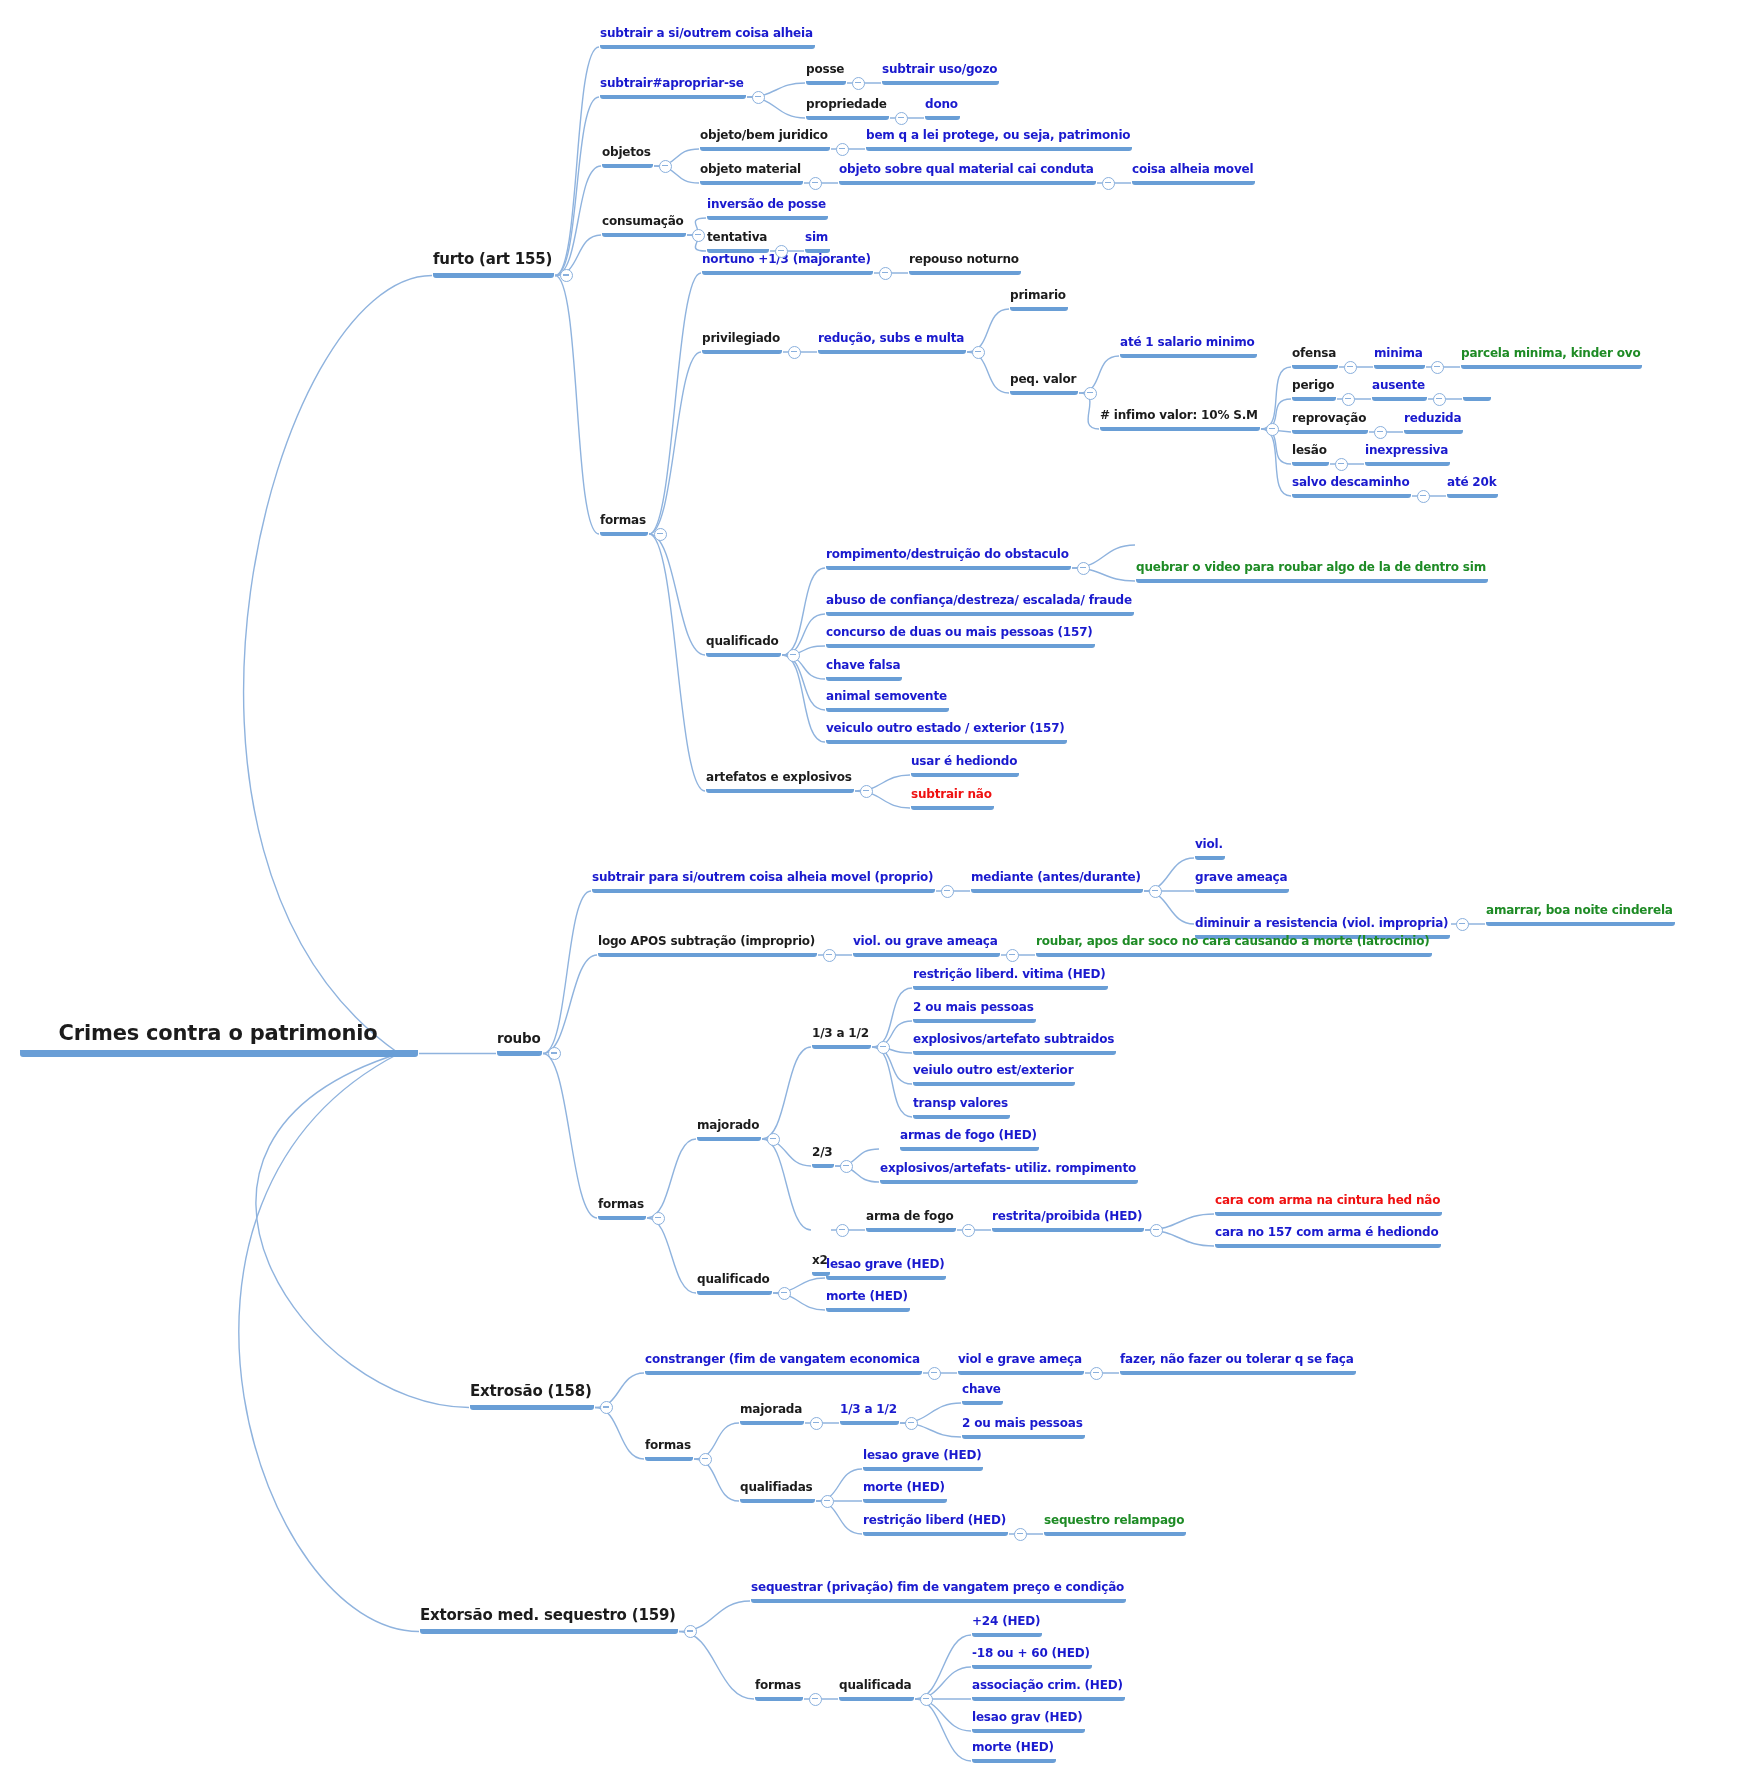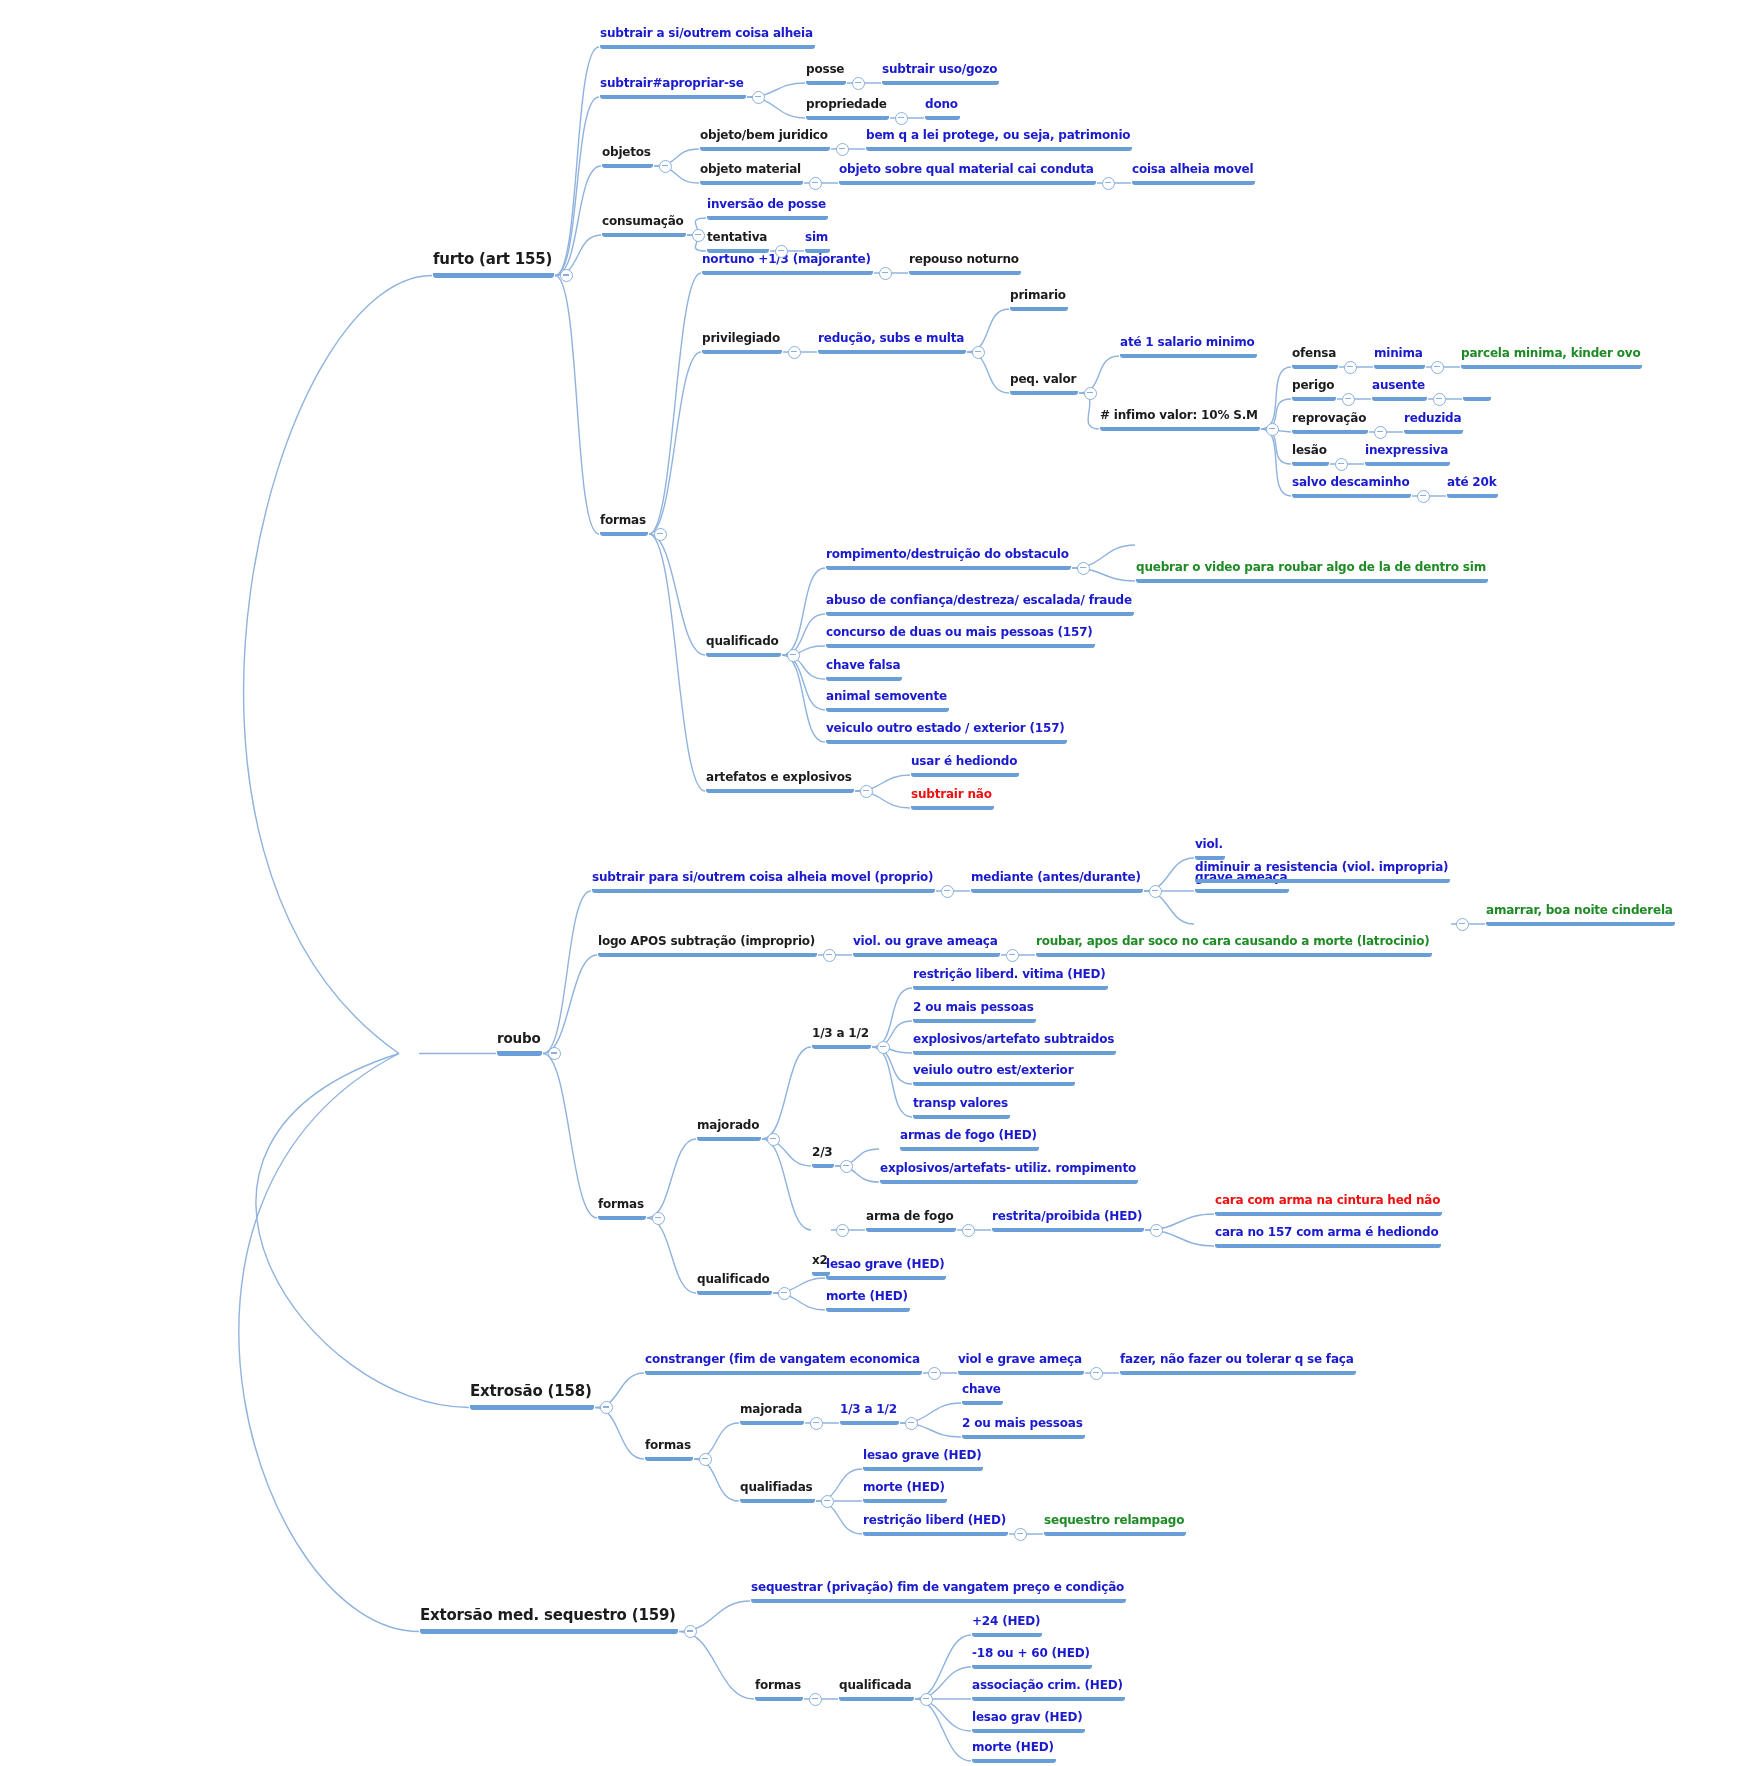--- a/index.html
+++ b/index.html
@@ -122,20 +122,21 @@
       <path d="M 679 1631.5 C 714.5 1631.5, 714.5 1601, 750 1601" fill="none" stroke="#8fb3de" stroke-width="1.4"></path>
       <path d="M 679 1631.5 C 716.5 1631.5, 716.5 1699, 754 1699" fill="none" stroke="#8fb3de" stroke-width="1.4"></path>
       <path d="M 804 1699 L 838 1699" fill="none" stroke="#8fb3de" stroke-width="1.4"></path>
       <path d="M 915 1699 C 943 1699, 943 1635, 971 1635" fill="none" stroke="#8fb3de" stroke-width="1.4"></path>
       <path d="M 915 1699 C 943 1699, 943 1667, 971 1667" fill="none" stroke="#8fb3de" stroke-width="1.4"></path>
       <path d="M 915 1699 L 971 1699" fill="none" stroke="#8fb3de" stroke-width="1.4"></path>
       <path d="M 915 1699 C 943 1699, 943 1731, 971 1731" fill="none" stroke="#8fb3de" stroke-width="1.4"></path>
       <path d="M 915 1699 C 943 1699, 943 1761, 971 1761" fill="none" stroke="#8fb3de" stroke-width="1.4"></path>
     </svg>
 
+<div class="node black wrap" style="font-size: 21px; border-bottom-width: 7px; width: 396px; text-align: center; left: 20px; top: 1020px;">Crimes contra o patrimonio</div>
     <div class="node black" style="font-size: 15px; border-bottom-width: 5px; left: 433px; top: 250px;">furto (art 155)</div>
     <div class="node blue" style="left: 600px; top: 26px;">subtrair a si/outrem coisa alheia</div>
     <div class="node blue" style="left: 600px; top: 76px;">subtrair#apropriar-se</div>
     <div class="node black" style="left: 806px; top: 62px;">posse</div>
     <div class="node blue" style="left: 882px; top: 62px;">subtrair uso/gozo</div>
     <div class="node black" style="left: 806px; top: 97px;">propriedade</div>
     <div class="node blue" style="left: 925px; top: 97px;">dono</div>
     <div class="node black" style="left: 602px; top: 145px;">objetos</div>
     <div class="node black" style="left: 700px; top: 128px;">objeto/bem juridico</div>
     <div class="node blue" style="left: 866px; top: 128px;">bem q a lei protege, ou seja, patrimonio</div>
@@ -176,21 +177,21 @@
     <div class="node blue" style="left: 826px; top: 689px;">animal semovente</div>
     <div class="node blue" style="left: 826px; top: 721px;">veiculo outro estado / exterior (157)</div>
     <div class="node black" style="left: 706px; top: 770px;">artefatos e explosivos</div>
     <div class="node blue" style="left: 911px; top: 754px;">usar é hediondo</div>
     <div class="node red" style="left: 911px; top: 787px;">subtrair não</div>
     <div class="node black" style="font-size: 13.5px; border-bottom-width: 5px; left: 497px; top: 1030px;">roubo</div>
     <div class="node blue" style="left: 592px; top: 870px;">subtrair para si/outrem coisa alheia movel (proprio)</div>
     <div class="node blue" style="left: 971px; top: 870px;">mediante (antes/durante)</div>
     <div class="node blue" style="left: 1195px; top: 837px;">viol.</div>
     <div class="node blue" style="left: 1195px; top: 870px;">grave ameaça</div>
-    <div class="node blue" style="left: 1195px; top: 860px;">diminuir a resistencia (viol. impropria)</div>
+    <div class="node blue" style="left: 1195px; top: 916px;">diminuir a resistencia (viol. impropria)</div>
     <div class="node green" style="left: 1486px; top: 903px;">amarrar, boa noite cinderela</div>
     <div class="node black" style="left: 598px; top: 934px;">logo APOS subtração (improprio)</div>
     <div class="node blue" style="left: 853px; top: 934px;">viol. ou grave ameaça</div>
     <div class="node green" style="left: 1036px; top: 934px;">roubar, apos dar soco no cara causando a morte (latrocinio)</div>
     <div class="node black" style="left: 598px; top: 1197px;">formas</div>
     <div class="node black" style="left: 697px; top: 1118px;">majorado</div>
     <div class="node black" style="left: 812px; top: 1026px;">1/3 a 1/2</div>
     <div class="node blue" style="left: 913px; top: 967px;">restrição liberd. vitima (HED)</div>
     <div class="node blue" style="left: 913px; top: 1000px;">2 ou mais pessoas</div>
     <div class="node blue" style="left: 913px; top: 1032px;">explosivos/artefato subtraidos</div>

